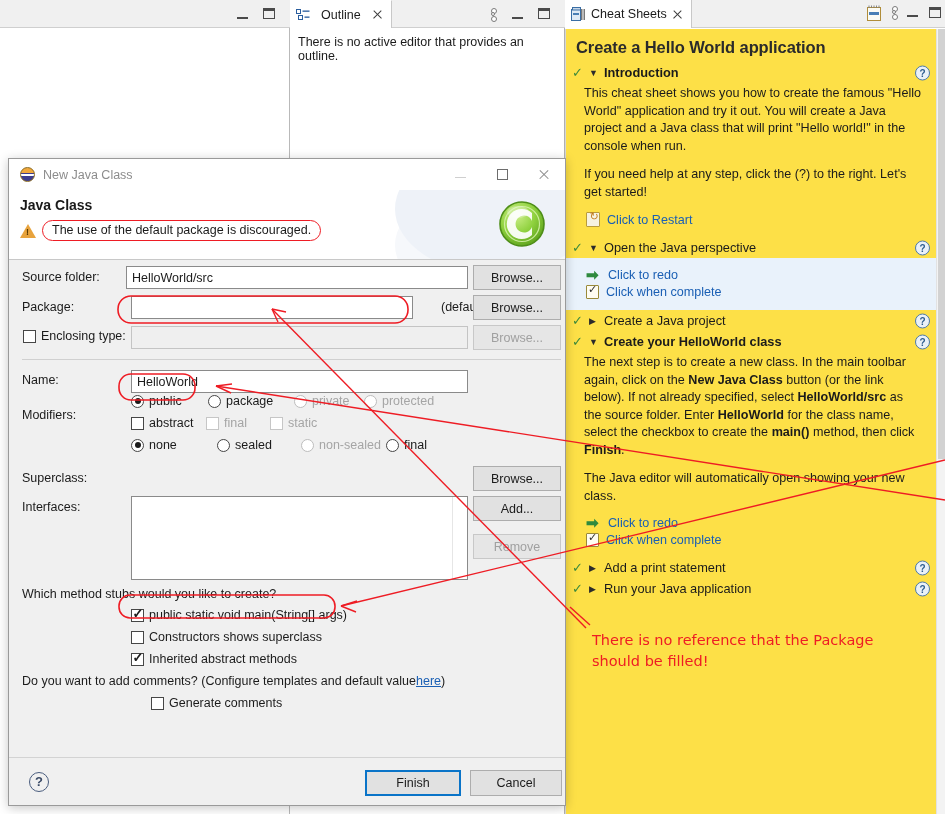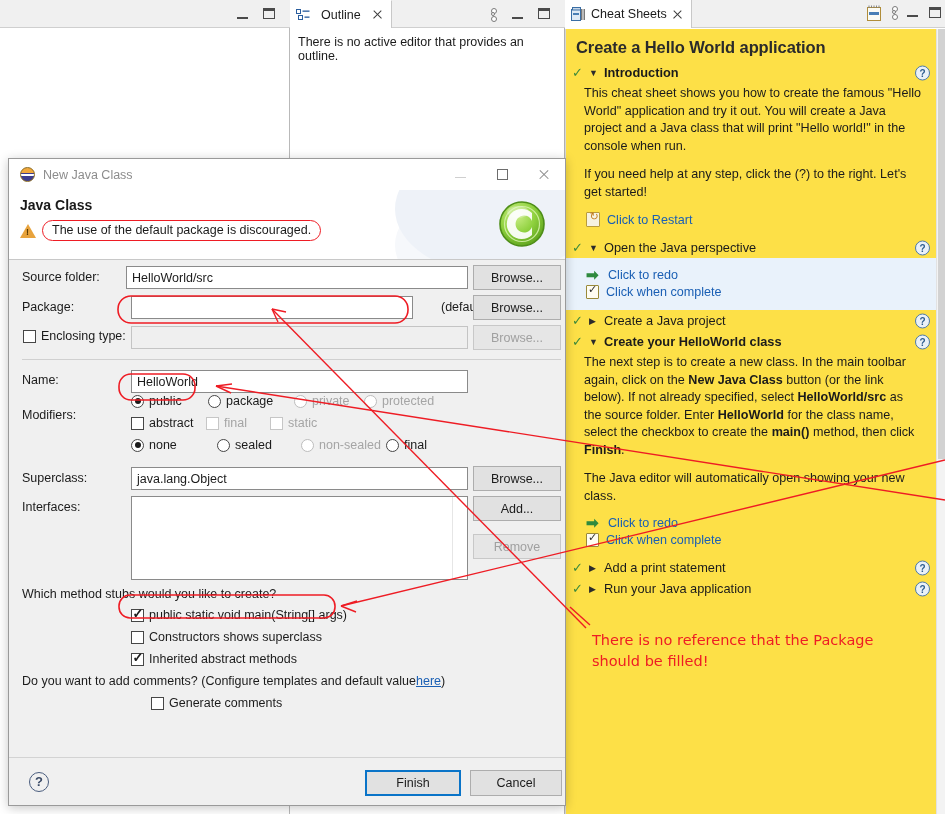--- a/index.html
+++ b/index.html
@@ -598,23 +598,20 @@
       <span>non-sealed</span>
     </div>
     <div class="opt" style="position:absolute; left:377px; top:178px;">
       <span class="radio"></span>
       <span>final</span>
     </div>
 
     <div class="row" style="left:13px; top:211px;">
       <span class="lbl">Superclass:</span>
     </div>
-    <div class="tfield" style="position:absolute; left:122px; top:207px; width:337px;">
-      <span>java.lang.Object</span>
-    </div>
     <div class="btn" style="position:absolute; left:464px; top:206px; width:88px;">Browse...</div>
 
     <div class="row" style="left:13px; top:240px;">
       <span class="lbl">Interfaces:</span>
     </div>
     <div id="interfaces-list" style="left:122px; top:236px; width:337px; height:84px;">
       <div class="vline"></div>
     </div>
     <div class="btn" style="position:absolute; left:464px; top:236px; width:88px;">Add...</div>
     <div class="btn disabled" style="position:absolute; left:464px; top:274px; width:88px;">Remove</div>

